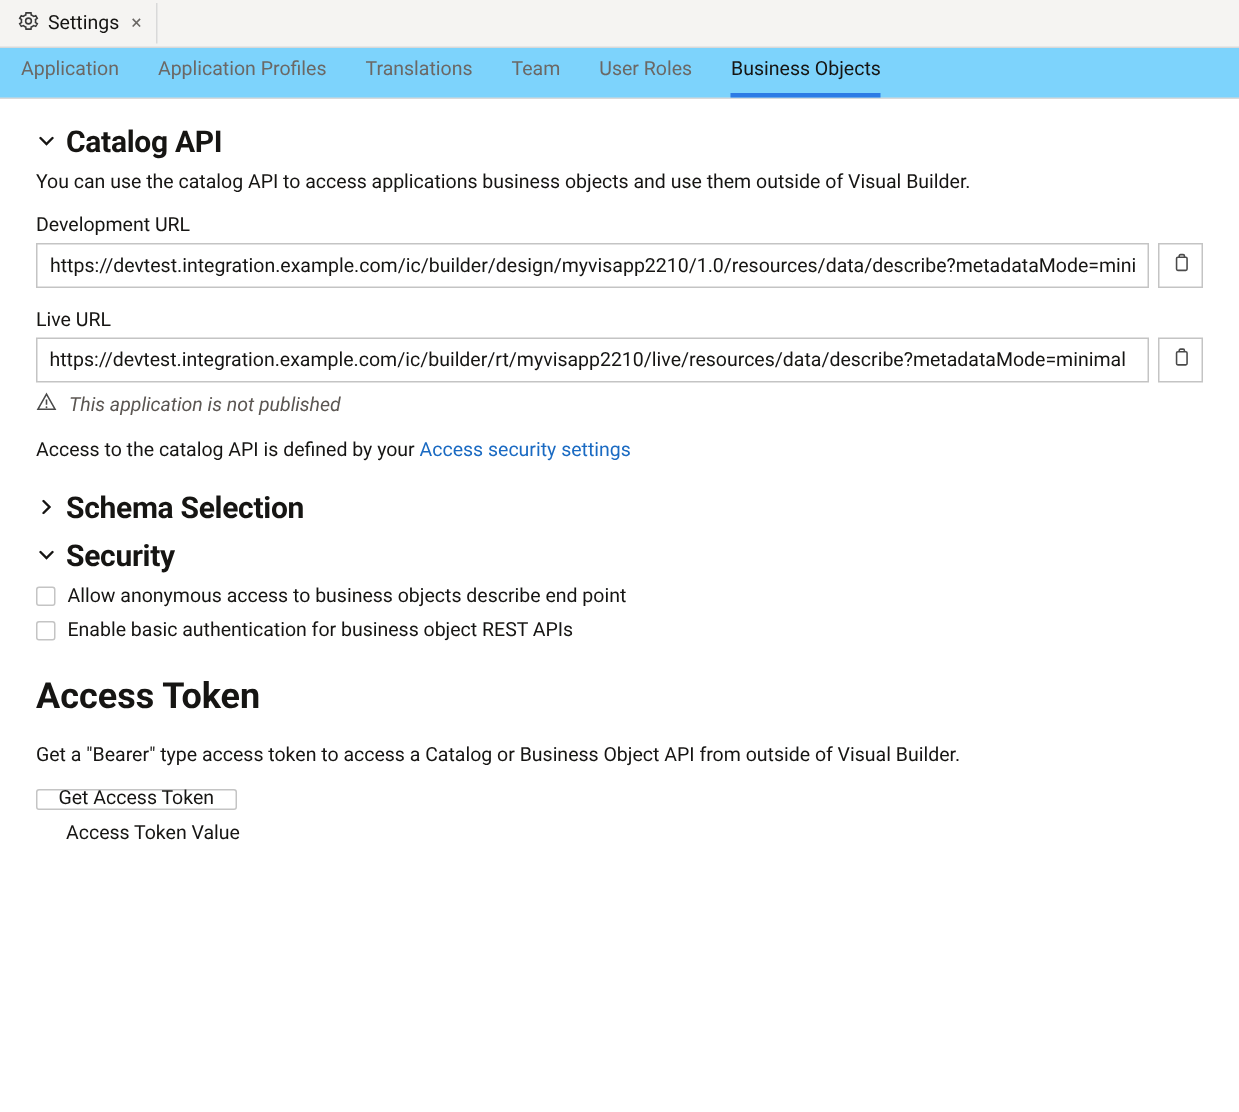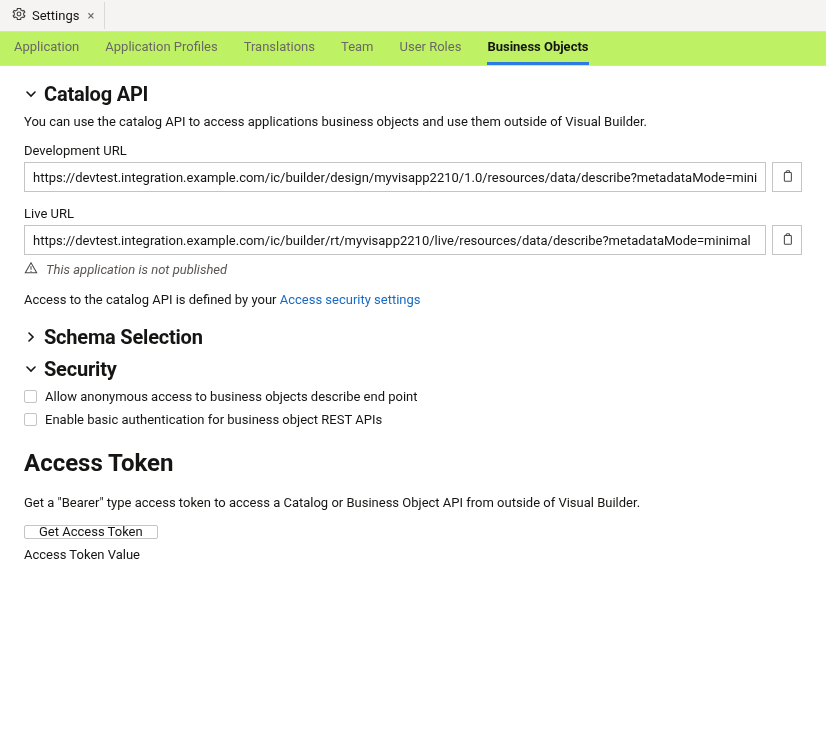--- a/index.html
+++ b/index.html
@@ -55,33 +55,33 @@
   }
 
   
   .nav-tabs {
     display: flex;
     align-items: flex-end;
     gap: 26px;
     padding: 0 14px;
     height: 34px;
     border-bottom: 1px solid var(--border-light);
-    background: #bef264;
+    background: #7dd3fc;
   }
   .nav-tab {
     font-size: 13px;
     color: var(--text-tab);
     padding: 9px 0 8px 0;
     border-bottom: 3px solid transparent;
     cursor: pointer;
     white-space: nowrap;
   }
   .nav-tab.active {
     color: var(--text);
-    font-weight: 700;
+    font-weight: 400;
     border-bottom-color: var(--tab-active-border);
   }
 
   
   .content {
     padding: 8px 24px 24px 24px;
   }
 
   .section-header {
     display: flex;
@@ -195,21 +195,21 @@
     justify-content: center;
     height: 14px;
     padding: 0 14px;
     border: 1px solid var(--border);
     background: #fff;
     font-size: 13px;
     cursor: pointer;
     border-radius: 2px;
   }
 
-  .mt8 { margin-top: 8px; }
+  .mt8 { margin-top: 8px; margin-left: 20px; }
   .mt18 { margin-top: 18px; }
 </style>
 </head>
 <body>
 
 <div class="top-tabs">
   <div class="top-tab">
     <span>
       <svg width="14" height="14" viewBox="0 0 16 16" fill="none">
         <path d="M8 10.2a2.2 2.2 0 1 0 0-4.4 2.2 2.2 0 0 0 0 4.4z" stroke="#3a3a3a" stroke-width="1.2"></path>

